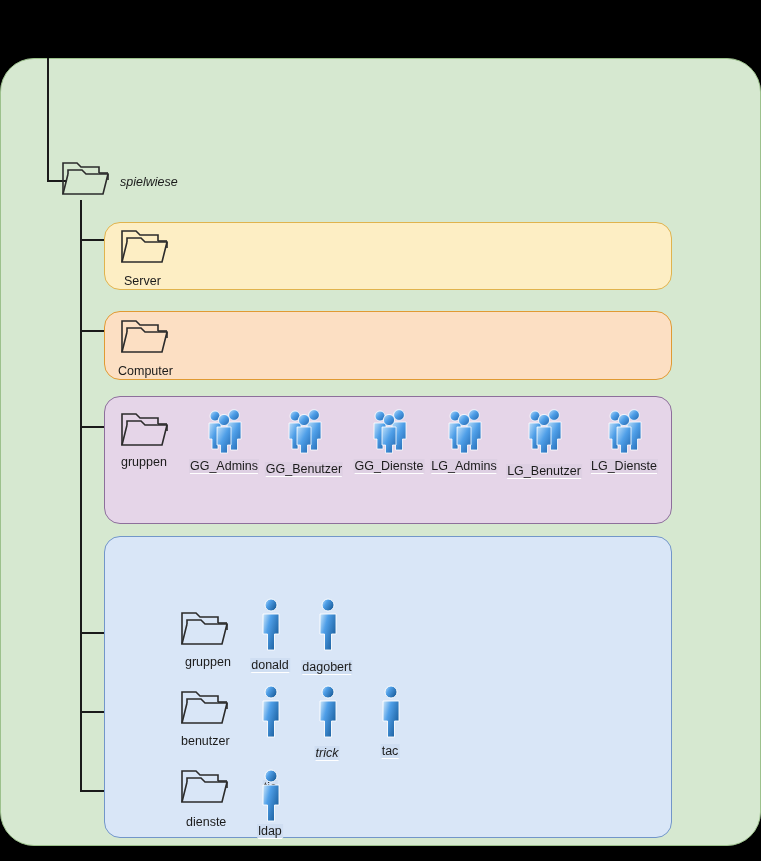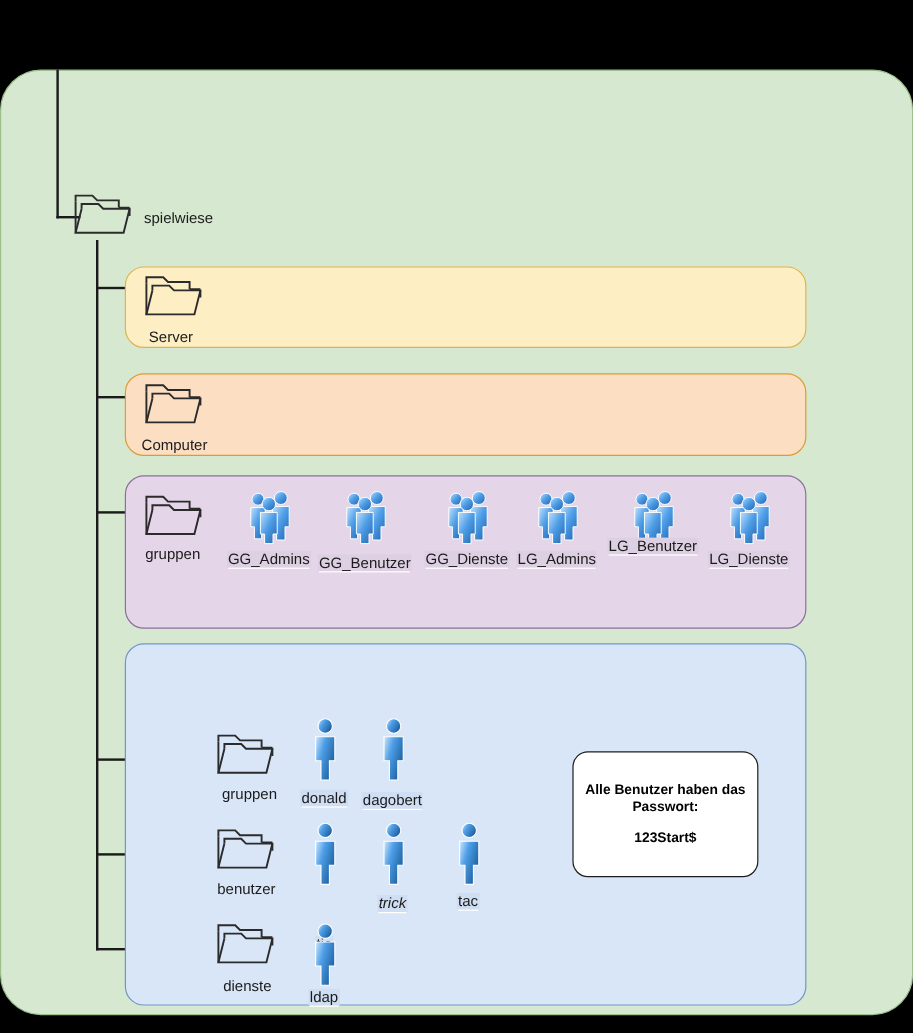--- a/index.html
+++ b/index.html
@@ -82,21 +82,21 @@
     <svg viewBox="0 0 54 40">
         <g fill="none" stroke="#2b2b2b" stroke-width="1.6">
       <path d="M3 8 L3 3 L17 3 L21 7 L39 7 L39 13"></path>
       <path d="M8 14 L8 10 L22 10 L26 14 L48 14 L48 20"></path>
       <path d="M8 14 L3 34 L43 34 L48 14"></path>
       <path d="M3 34 L3 8"></path>
       <path d="M39 13 L48 13"></path>
     </g>
       </svg>
   </div>
-  <div class="lbl" style="left:120px; top:175px;">spielwiese</div>
+  <div class="lbl" style="left:120px; top:175px;font-style:italic;">spielwiese</div>
 
   <div class="folder" style="left:119px; top:228px;">
     <svg viewBox="0 0 54 40">
         <g fill="none" stroke="#2b2b2b" stroke-width="1.6">
       <path d="M3 8 L3 3 L17 3 L21 7 L39 7 L39 13"></path>
       <path d="M8 14 L8 10 L22 10 L26 14 L48 14 L48 20"></path>
       <path d="M8 14 L3 34 L43 34 L48 14"></path>
       <path d="M3 34 L3 8"></path>
       <path d="M39 13 L48 13"></path>
     </g>
@@ -198,21 +198,21 @@
       <g fill="url(#gp1)" stroke="#ffffff" stroke-width="0.8">
         <circle cx="10" cy="8" r="5"></circle>
           <path d="M4 15 h12 v16 h-3 v10 h-6 v-10 h-3 z"></path>
         <circle cx="29" cy="7" r="5.4"></circle>
           <path d="M22 14 h14 v17 h-3.5 v11 h-7 v-11 h-3.5 z"></path>
         <circle cx="19" cy="12" r="5.6"></circle>
           <path d="M12 19 h14 v18 h-3.5 v8 h-7 v-8 h-3.5 z"></path>
       </g>
     </svg>
   </div>
-  <div class="lbl lbl-center lbl-hi on-purple" style="left:544px; top:448px;">LG_Benutzer</div>
+  <div class="lbl lbl-center lbl-hi on-purple" style="left:544px; top:464px;">LG_Benutzer</div>
 
   <div class="person" style="left:605px; top:408px;">
     <svg width="40" height="46" viewBox="0 0 40 46">
       <g fill="url(#gp1)" stroke="#ffffff" stroke-width="0.8">
         <circle cx="10" cy="8" r="5"></circle>
           <path d="M4 15 h12 v16 h-3 v10 h-6 v-10 h-3 z"></path>
         <circle cx="29" cy="7" r="5.4"></circle>
           <path d="M22 14 h14 v17 h-3.5 v11 h-7 v-11 h-3.5 z"></path>
         <circle cx="19" cy="12" r="5.6"></circle>
           <path d="M12 19 h14 v18 h-3.5 v8 h-7 v-8 h-3.5 z"></path>
@@ -320,19 +320,14 @@
   <div class="person" style="left:258px; top:768px;">
     <svg width="26" height="56" viewBox="0 0 26 56">
       <g fill="url(#up1)" stroke="#ffffff" stroke-width="0.9">
         <circle cx="13" cy="8" r="6"></circle>
         <path d="M5 17 h16 v20 h-4.5 v16 h-7 v-16 h-4.5 z"></path>
       </g>
     </svg>
   </div>
   <div class="lbl lbl-center lbl-hi on-blue" style="left:270px; top:824px;">ldap</div>
 
-  <div id="note">
-    <div>Alle Benutzer haben das</div>
-    <div>Passwort:</div>
-    <div class="pw">123Start$</div>
-  </div>
 
 </div>
 
 </body></html>

